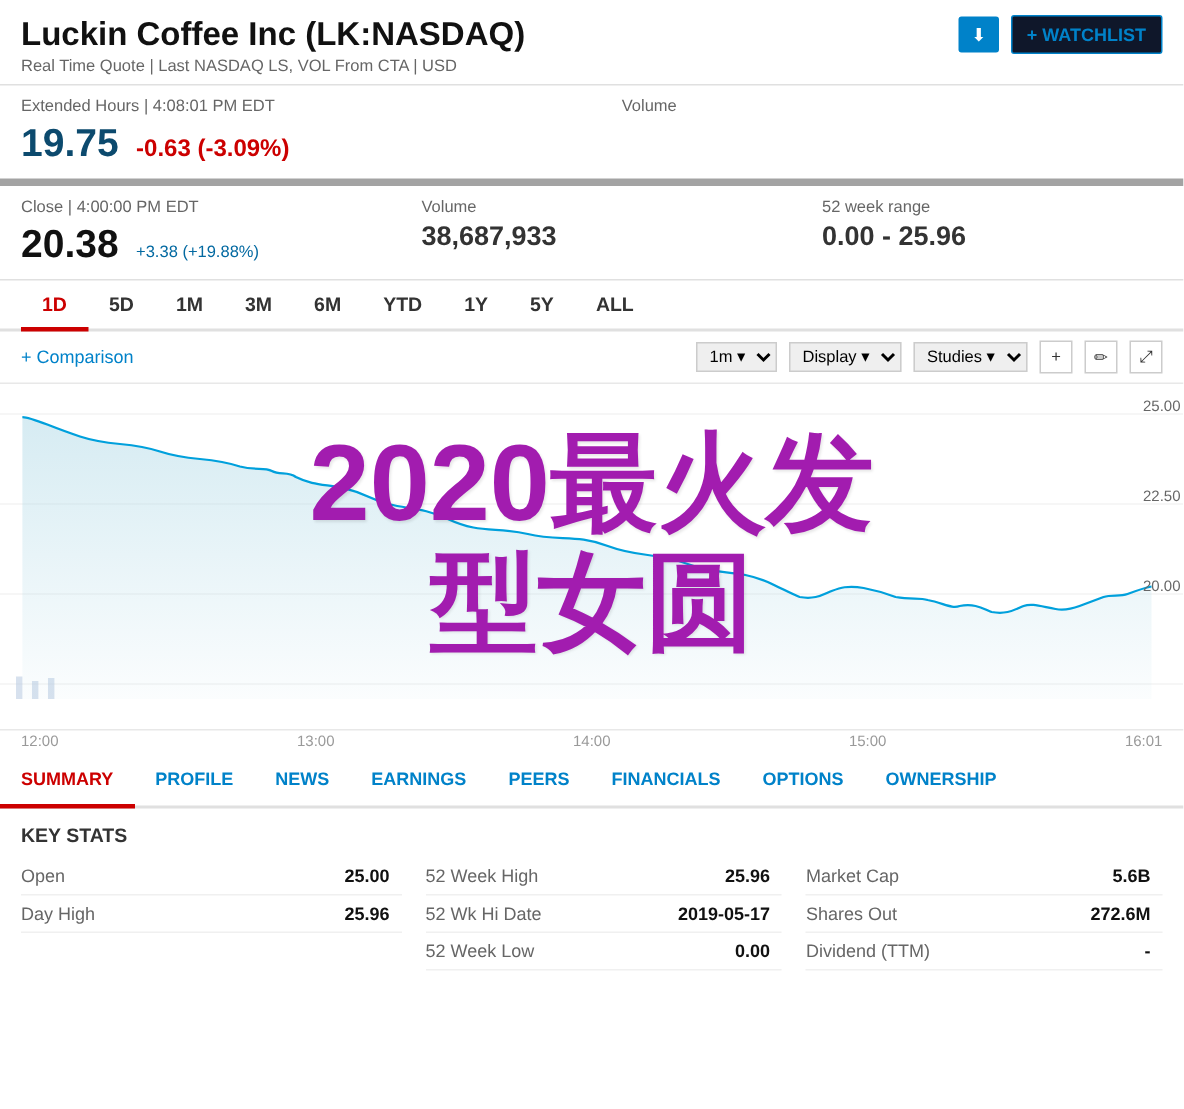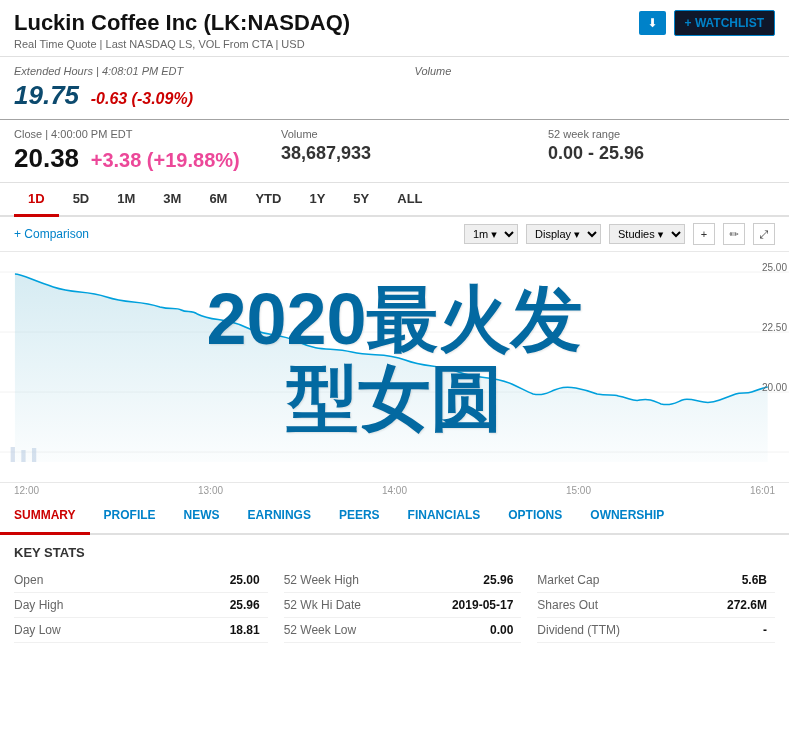--- a/index.html
+++ b/index.html
@@ -6,28 +6,28 @@
     body { font-family: Arial, sans-serif; background: #fff; width: 789px; min-height: 739px; font-size: 13px; color: #333; }
     
     .header { padding: 10px 14px 6px; border-bottom: 1px solid #e0e0e0; }
     .title-row { display: flex; align-items: flex-start; justify-content: space-between; }
     .stock-title { font-size: 22px; font-weight: bold; color: #111; }
     .subtitle { font-size: 11px; color: #666; margin-top: 2px; }
     .header-actions { display: flex; gap: 8px; align-items: center; }
     .download-btn { background: #0082c9; border: none; color: white; padding: 5px 8px; cursor: pointer; border-radius: 2px; font-size: 12px; }
     .watchlist-btn { background: #0f172a; border: 1px solid #0082c9; color: #0082c9; padding: 5px 10px; cursor: pointer; border-radius: 2px; font-size: 12px; font-weight: bold; }
 
-    .quote-section { padding: 8px 14px; border-bottom: 1px solid #a3a3a3; display: flex; gap: 40px; font-style: italic; }
+    .quote-section { padding: 8px 14px; border-bottom: 5px solid #a3a3a3; display: flex; gap: 40px; }
     .quote-left { flex: 1; }
     .quote-right { flex: 1; }
     .extended-label { color: #e07b00; font-size: 11px; margin-bottom: 3px; }
     .extended-label span { color: #666; }
     .price-main { font-size: 26px; font-weight: bold; color: #0c4a6e; display: inline-block; margin-right: 8px; }
     .price-change-negative { color: #c00; font-size: 16px; font-weight: bold; }
-    .price-change-positive { color: #ec4899; font-size: 20px; font-weight: bold; }
+    .price-change-positive { color: #0369a1; font-size: 11px; font-weight: normal; }
     .vol-label { font-size: 11px; color: #666; margin-bottom: 3px; }
     .vol-value { font-size: 18px; font-weight: bold; }
 
     .close-section { padding: 8px 14px; border-bottom: 1px solid #e0e0e0; display: flex; gap: 40px; }
     .close-left { flex: 1; }
     .close-mid { flex: 1; }
     .close-right { flex: 1; }
     .close-label { font-size: 11px; color: #666; margin-bottom: 3px; }
     .close-price { font-size: 26px; font-weight: bold; color: #111; display: inline-block; margin-right: 8px; }
 
@@ -37,21 +37,21 @@
     .time-tab.active { color: #c00; border-bottom: 3px solid #c00; }
 
     .chart-controls { padding: 6px 14px; display: flex; align-items: center; gap: 16px; border-bottom: 1px solid #e8e8e8; font-size: 12px; }
     .comparison-btn { color: #0082c9; cursor: pointer; font-size: 12px; }
     .comparison-btn::before { content: '+ '; }
     .chart-controls-right { margin-left: auto; display: flex; gap: 8px; align-items: center; }
     .ctrl-select { font-size: 11px; border: 1px solid #ccc; padding: 2px 4px; cursor: pointer; }
     .ctrl-icon { width: 22px; height: 22px; border: 1px solid #ccc; display: flex; align-items: center; justify-content: center; cursor: pointer; font-size: 11px; }
 
     .chart-container { position: relative; height: 230px; margin: 0; overflow: hidden; background: #fff; }
-    .chart-watermark { position: absolute; top: 50%; left: 50%; transform: translate(-50%, -55%); font-size: 72px; font-weight: bold; color: #0369a1; text-align: center; line-height: 1.1; z-index: 10; pointer-events: none; text-shadow: 1px 1px 2px rgba(0,0,0,0.1); }
+    .chart-watermark { position: absolute; top: 50%; left: 50%; transform: translate(-50%, -55%); font-size: 72px; font-weight: bold; color: #a21caf; text-align: center; line-height: 1.1; z-index: 10; pointer-events: none; text-shadow: 1px 1px 2px rgba(0,0,0,0.1); }
     .chart-svg { width: 100%; height: 100%; }
 
     .nav-tabs { display: flex; border-bottom: 2px solid #e0e0e0; padding: 0 0; margin-top: 0; }
     .nav-tab { padding: 10px 14px; cursor: pointer; font-size: 12px; font-weight: bold; color: #0082c9; border-bottom: 3px solid transparent; margin-bottom: -2px; }
     .nav-tab.active { color: #c00; border-bottom: 3px solid #c00; }
 
     .key-stats { padding: 10px 14px; }
     .key-stats-title { font-size: 13px; font-weight: bold; color: #333; margin-bottom: 8px; }
     .stats-grid { display: grid; grid-template-columns: 1fr 1fr 1fr; gap: 0; }
     .stats-col { }
@@ -204,24 +204,20 @@
 
     <div class="stats-col">
       <div class="stat-row">
         <span class="stat-label">Open</span>
         <span class="stat-value">25.00</span>
       </div>
       <div class="stat-row">
         <span class="stat-label">Day High</span>
         <span class="stat-value">25.96</span>
       </div>
-      <div class="stat-row">
-        <span class="stat-label">Day Low</span>
-        <span class="stat-value">18.81</span>
-      </div>
     </div>
 
     <div class="stats-col" style="padding-left:16px;">
       <div class="stat-row">
         <span class="stat-label">52 Week High</span>
         <span class="stat-value">25.96</span>
       </div>
       <div class="stat-row">
         <span class="stat-label">52 Wk Hi Date</span>
         <span class="stat-value">2019-05-17</span>

